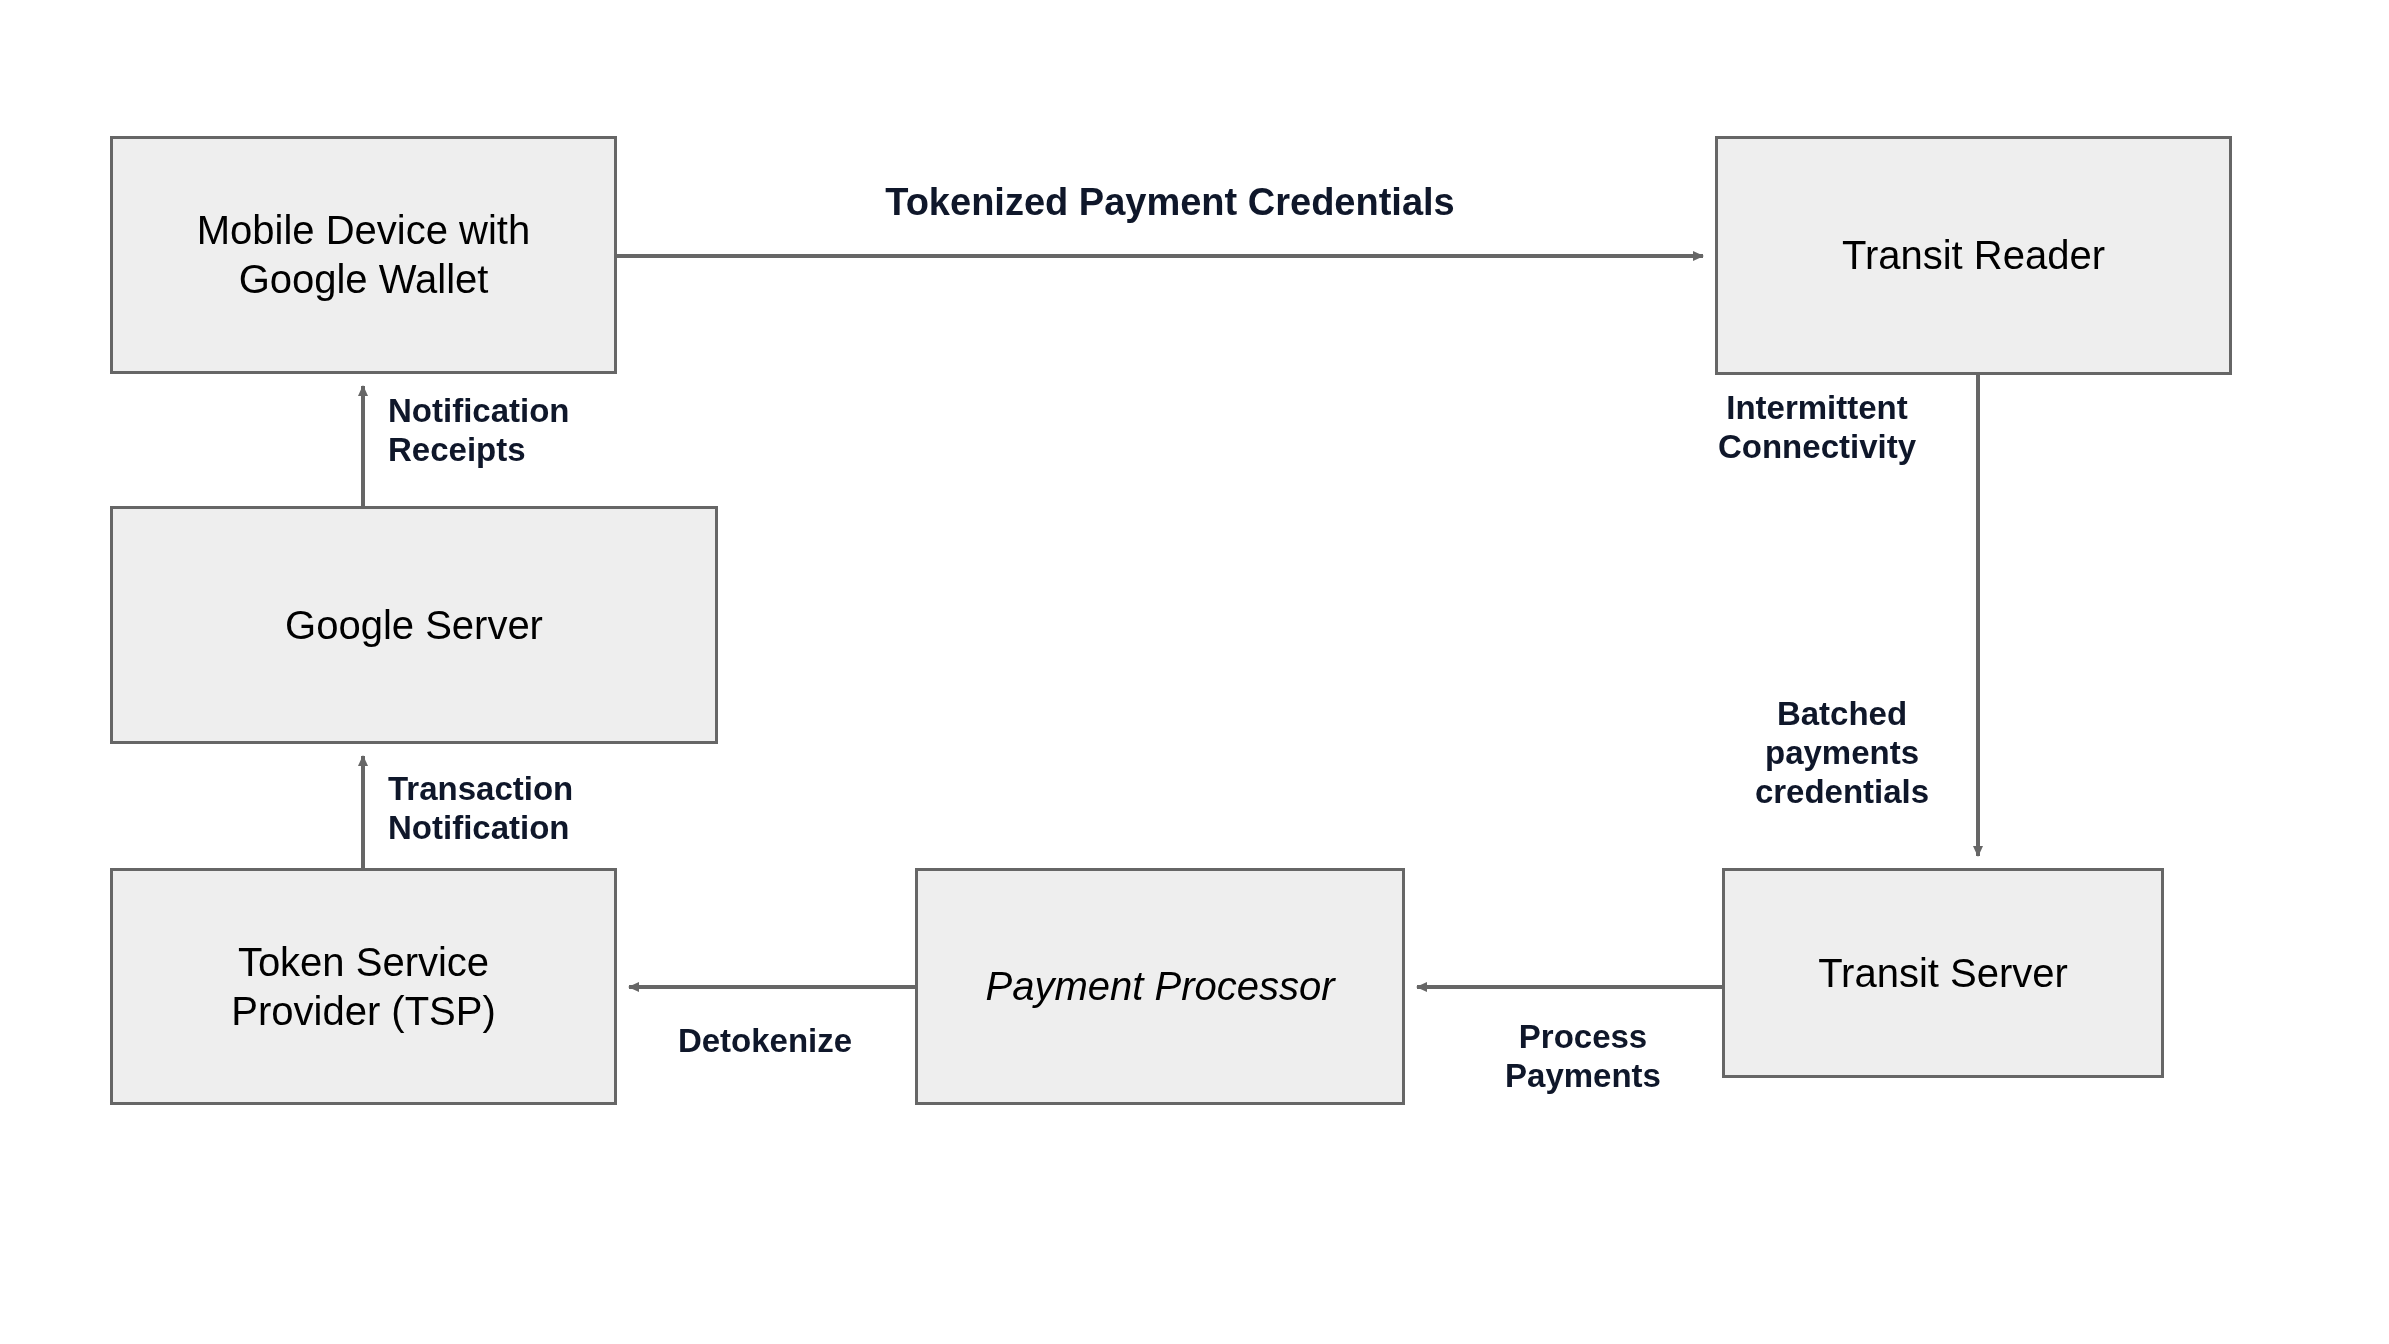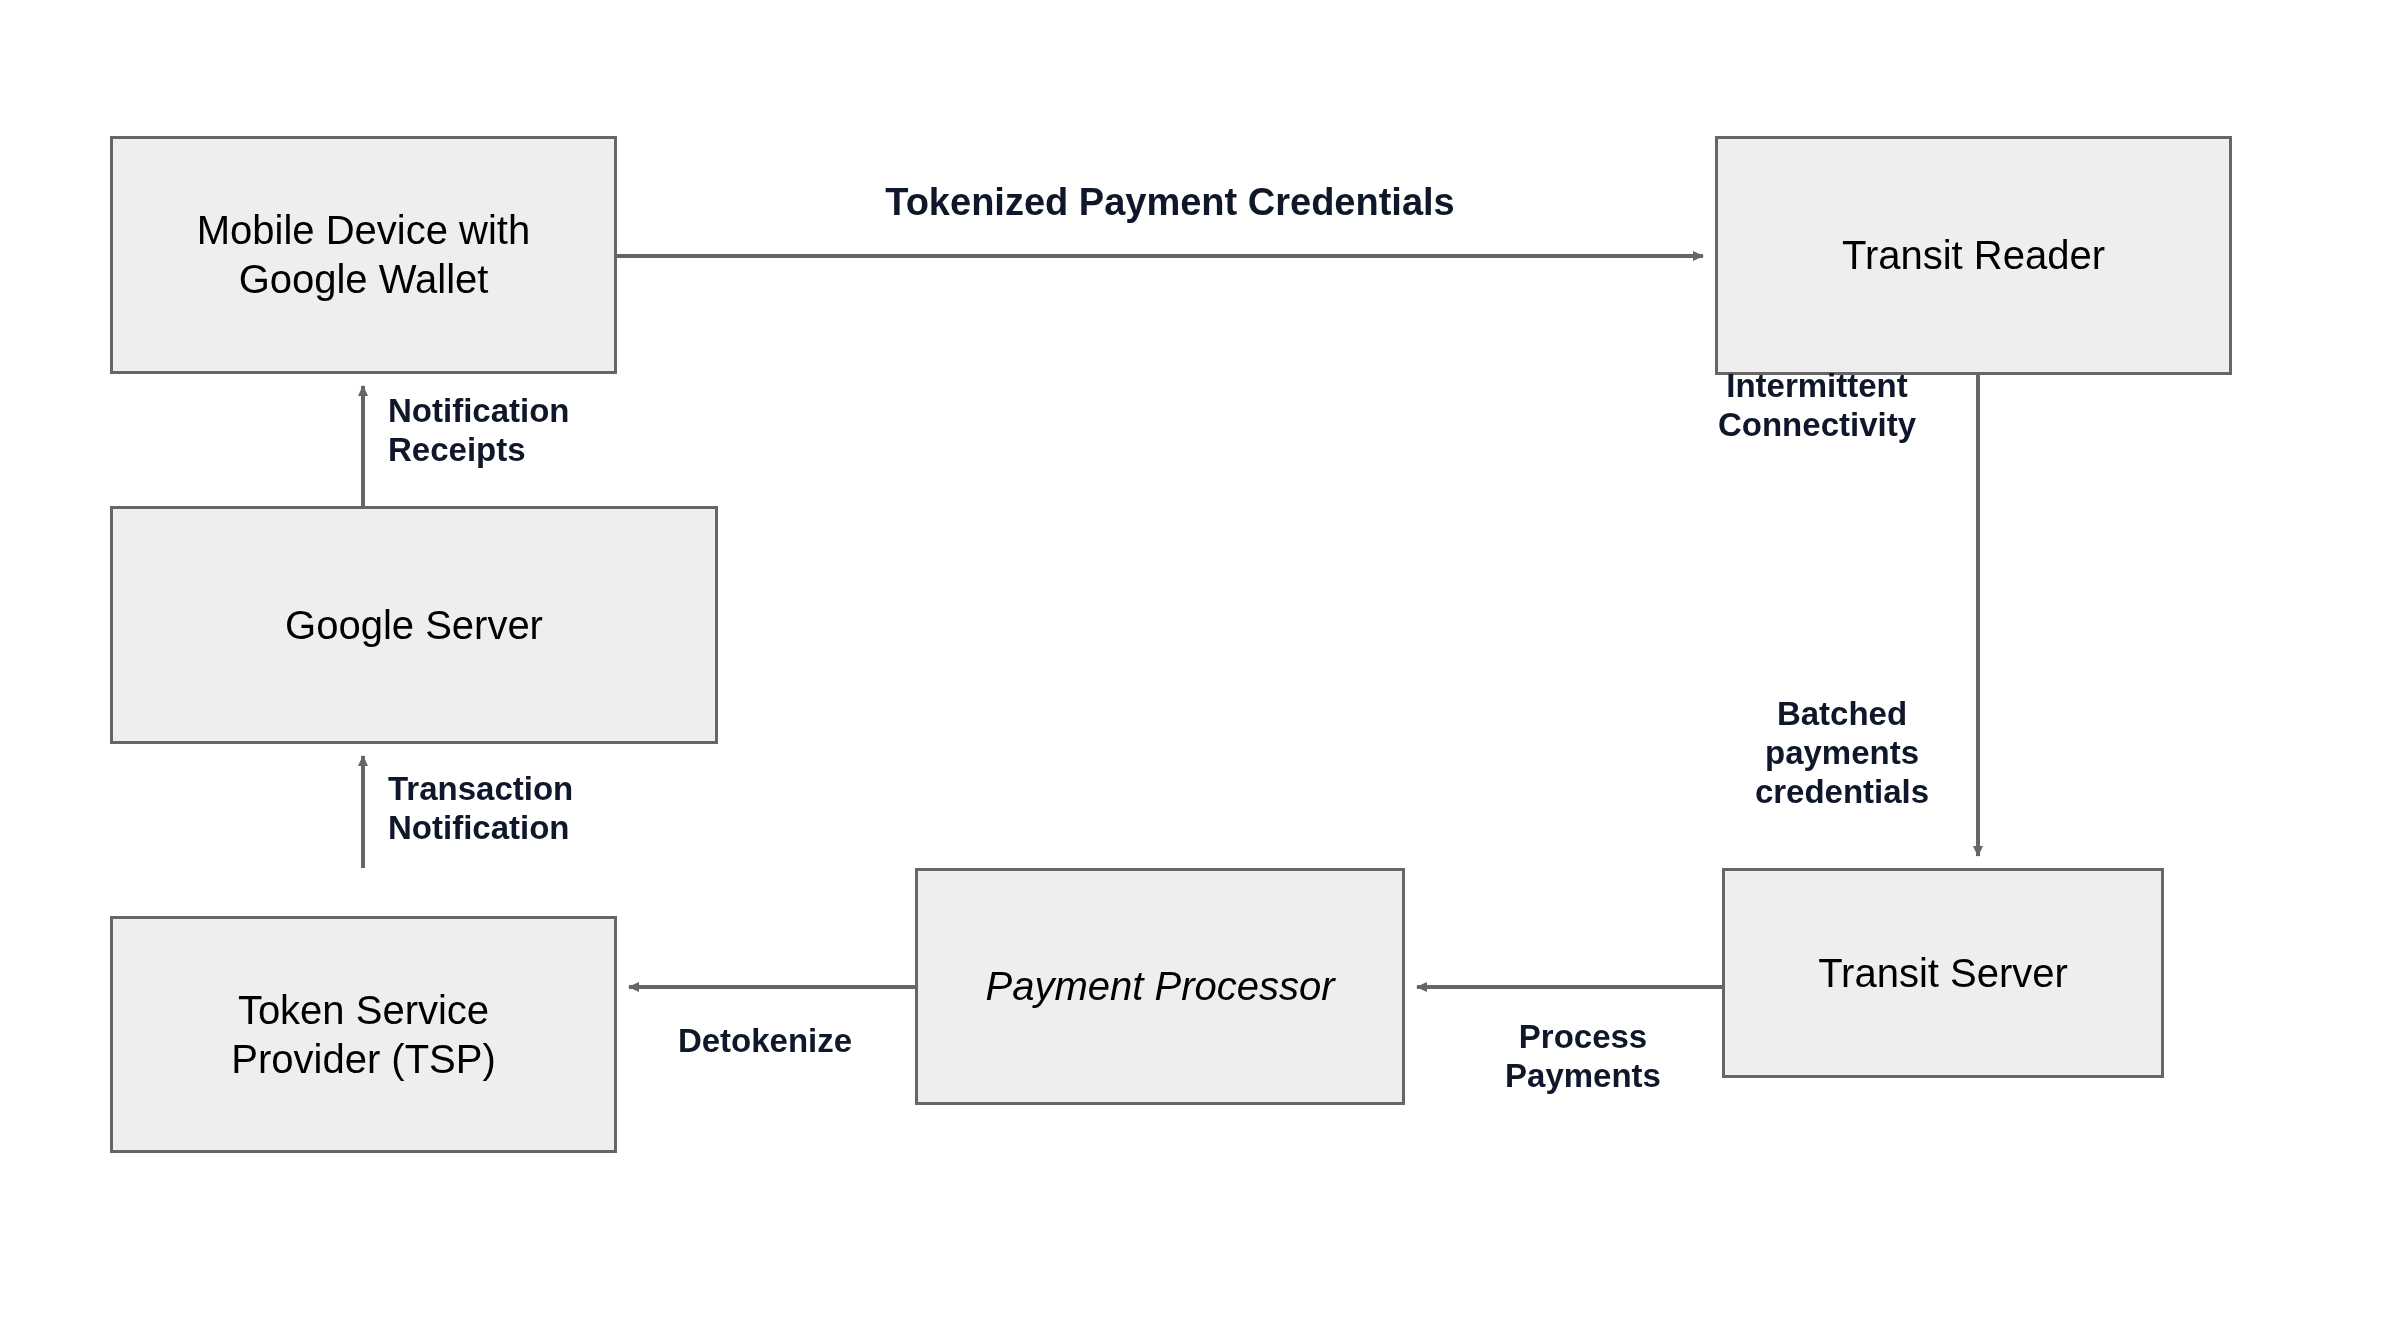--- a/index.html
+++ b/index.html
@@ -89,30 +89,30 @@
     <line x1="363" y1="506" x2="363" y2="386" stroke="#666666" stroke-width="4" marker-end="url(#arrow-up)"></line>
   </svg>
 
   <div class="node-box" style="left:110px; top:136px; width:507px; height:238px;">Mobile Device with
 Google Wallet</div>
 
   <div class="node-box" style="left:1715px; top:136px; width:517px; height:239px;">Transit Reader</div>
 
   <div class="node-box" style="left:110px; top:506px; width:608px; height:238px;text-align:center;">Google Server</div>
 
-  <div class="node-box" style="left:110px; top:868px; width:507px; height:237px;margin-top:48px;">Token Service
+  <div class="node-box" style="left:110px; top:868px; width:507px; height:237px;">Token Service
 Provider (TSP)</div>
 
   <div class="node-box" style="left:915px; top:868px; width:490px; height:237px;font-style:italic;">Payment Processor</div>
 
   <div class="node-box" style="left:1722px; top:868px; width:442px; height:210px;">Transit Server</div>
 
   <div class="edge-label big" style="left:840px; top:180px; width:660px;">Tokenized Payment Credentials</div>
 
-  <div class="edge-label" style="left:1672px; top:367px; width:290px;">Intermittent
+  <div class="edge-label" style="left:1672px; top:389px; width:290px;">Intermittent
 Connectivity</div>
 
   <div class="edge-label" style="left:1722px; top:695px; width:240px;">Batched
 payments
 credentials</div>
 
   <div class="edge-label" style="left:1483px; top:1018px; width:200px;">Process
 Payments</div>
 
   <div class="edge-label" style="left:645px; top:1022px; width:240px;">Detokenize</div>

